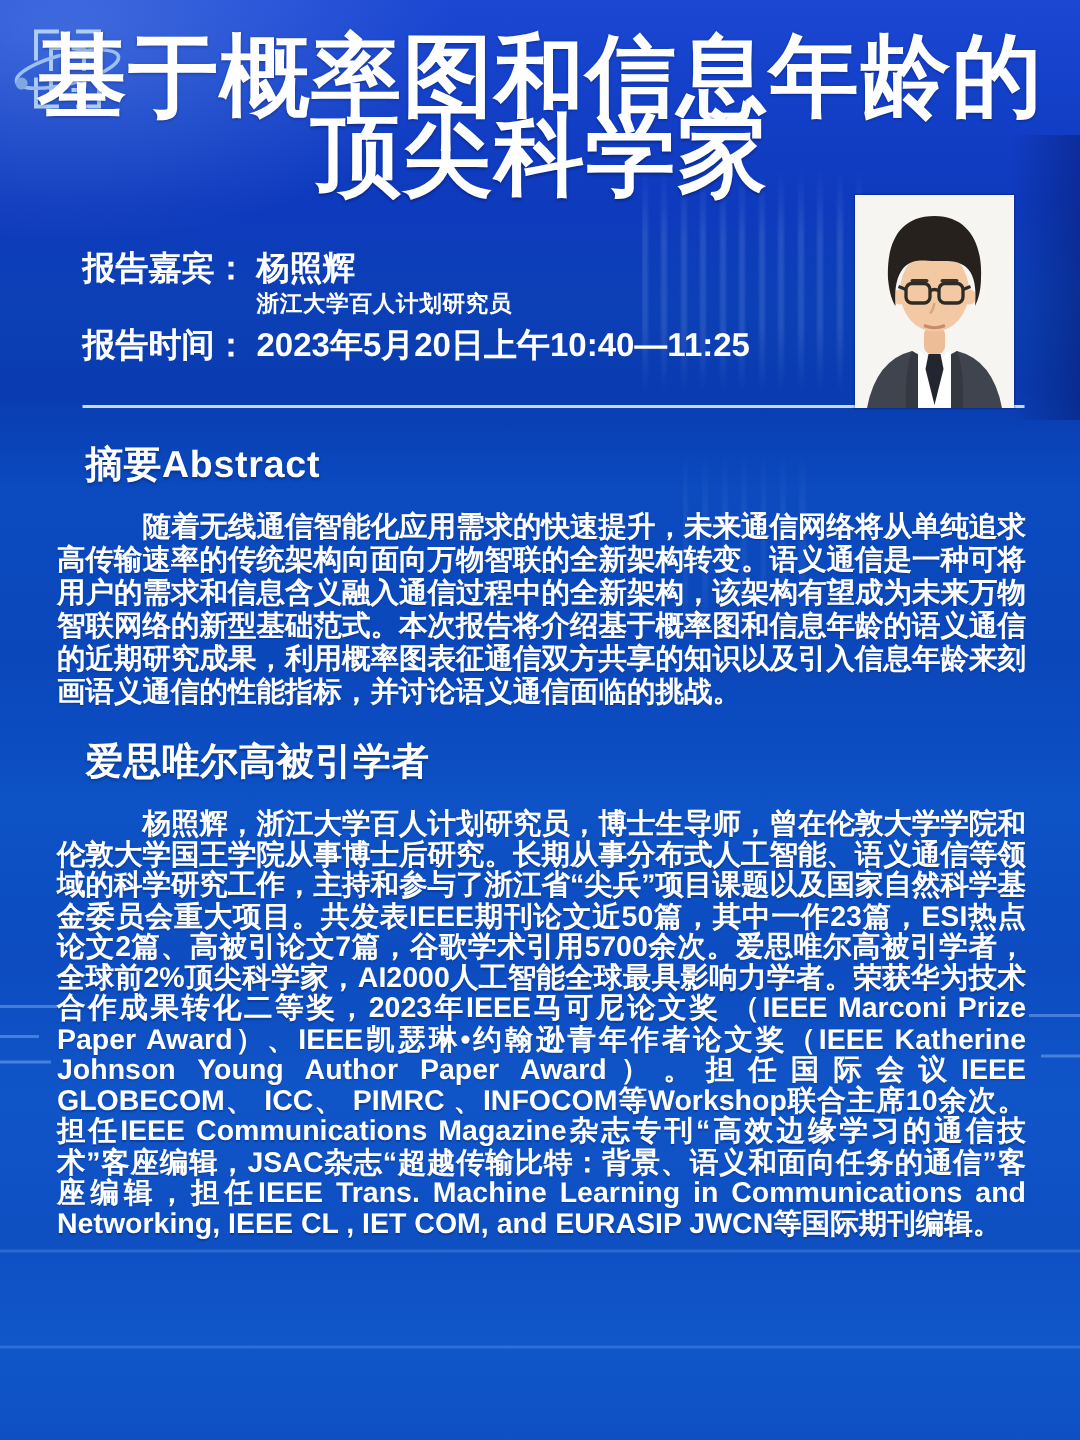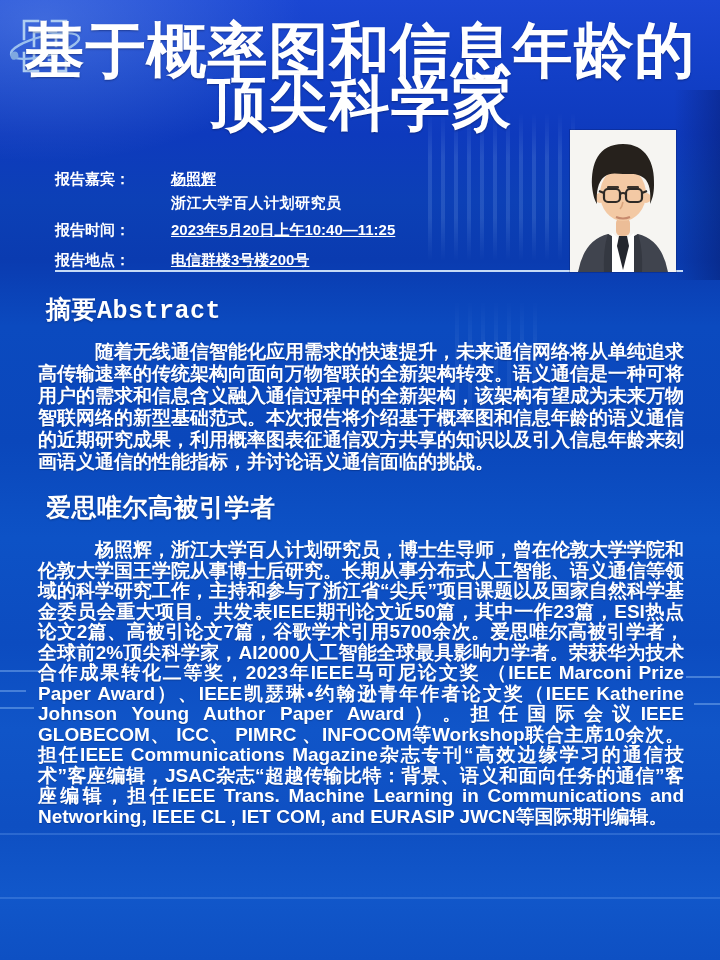--- a/index.html
+++ b/index.html
@@ -51,42 +51,41 @@
   .logo { position:absolute; left:8px; top:8px; width:74px; height:76px; }
 
   .title {
     position:absolute; top:24px; left:0; right:0;
     text-align:center; font-weight:bold;
     font-size:60px; line-height:53px; letter-spacing:1px;
     text-shadow:0 1px 2px rgba(0,0,30,0.35);
   }
 
   .info { position:absolute; left:55px; top:164px; font-weight:bold; }
-  .info-row { font-size:15px; line-height:29px; white-space:nowrap;text-decoration:underline; }
+  .info-row { font-size:22px; line-height:29px; white-space:nowrap; }
   .info-label { display:inline-block; width:116px; }
   .info-affil { font-size:15px; line-height:19px; margin:0 0 3px 116px;
     letter-spacing:0.5px; }
   .info-row.time { margin-top:3px; }
   .info-row.loc  { margin-top:1px; }
 
   .divider { position:absolute; left:55px; top:270px; width:628px; height:2px;
     background:rgba(215,232,252,0.92); }
 
   .photo {
     position:absolute; left:570px; top:130px; width:106px; height:142px;
     background:#f5f4f1; z-index:2;
     box-shadow:0 0 0 1px rgba(0,0,40,0.18);
   }
   .photo svg { display:block; width:100%; height:100%; }
 
   .section-heading {
-    position:absolute; left:46px;
+    position:absolute; left:57px;
     font-size:25px; font-weight:bold; letter-spacing:0.5px;
     text-shadow:0 1px 2px rgba(0,0,30,0.3);
-    font-family:Liberation Mono, monospace;
   }
   .abstract-heading { top:293px; }
   .speaker-heading  { top:491px; }
 
   .body-text {
     position:absolute; left:38px; width:646px;
     font-size:19px; font-weight:bold;
     text-align:justify; text-indent:3em;
     text-shadow:0 1px 1px rgba(0,0,30,0.25);
   }
@@ -128,23 +127,20 @@
   </div>
 
   <div class="info">
     <div class="info-row">
       <span class="info-label">报告嘉宾：</span><span>杨照辉</span>
     </div>
     <div class="info-affil">浙江大学百人计划研究员</div>
     <div class="info-row time">
       <span class="info-label">报告时间：</span><span>2023年5月20日上午10:40—11:25</span>
     </div>
-    <div class="info-row loc">
-      <span class="info-label">报告地点：</span><span>电信群楼3号楼200号</span>
-    </div>
   </div>
 
   <div class="photo">
     <svg viewBox="0 0 106 142" xmlns="http://www.w3.org/2000/svg">
       <rect x="0" y="0" width="106" height="142" fill="#f6f5f2"></rect>
 
       <path d="M8 142 Q14 110 38 104 L53 112 L68 104 Q92 110 98 142 Z" fill="#40444e"></path>
       <path d="M38 104 L53 114 L45 142 L34 142 Q33 118 38 104 Z" fill="#343841"></path>
       <path d="M68 104 L53 114 L61 142 L72 142 Q73 118 68 104 Z" fill="#343841"></path>
 

